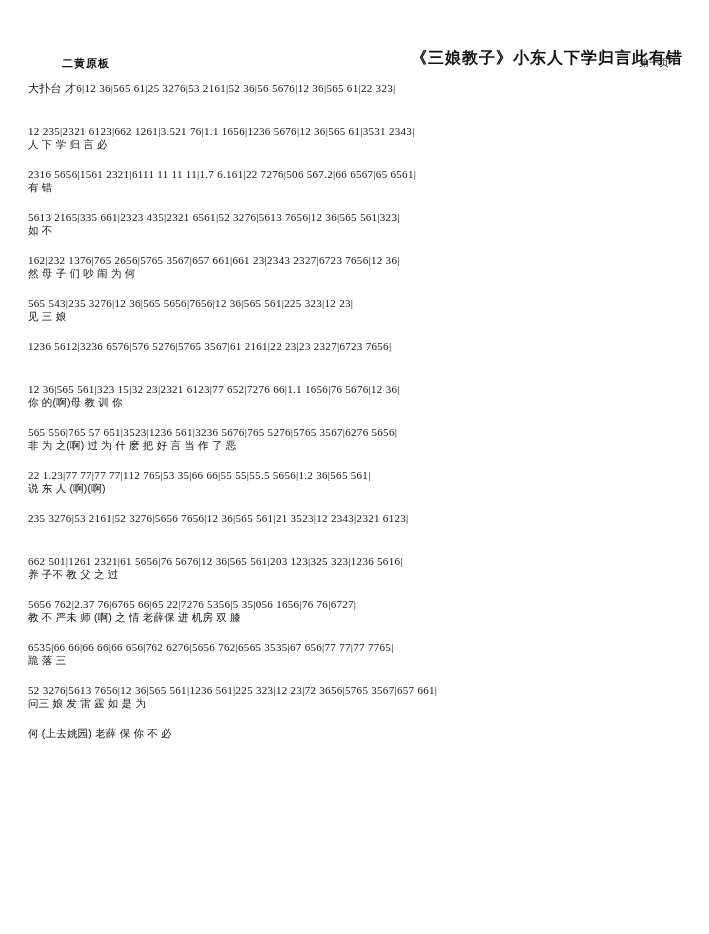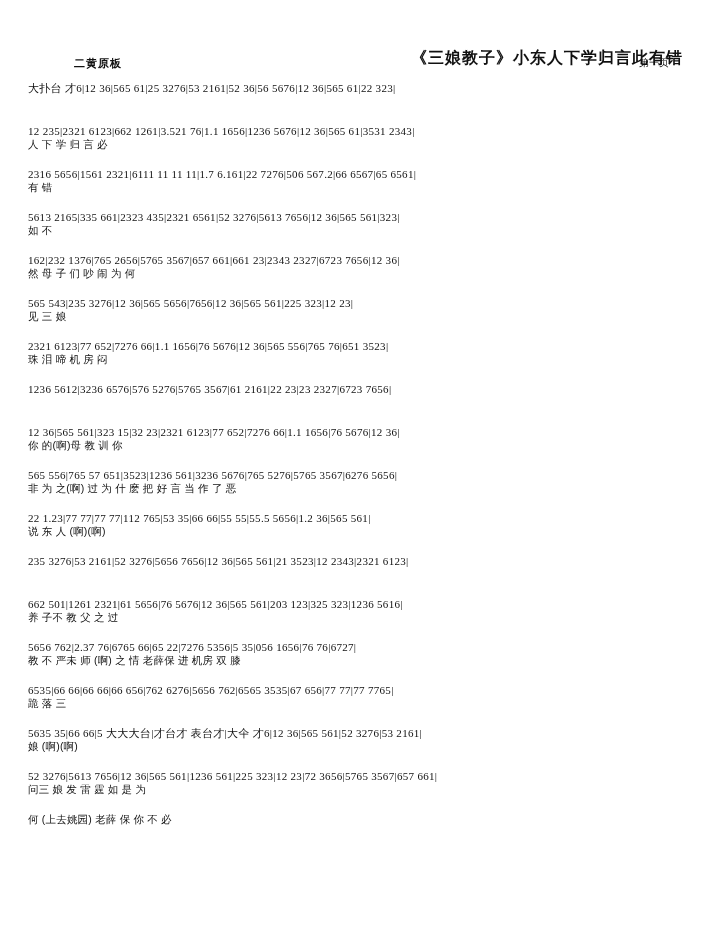--- a/index.html
+++ b/index.html
@@ -16,21 +16,21 @@
     width:709px;height:934px;
     box-sizing:border-box;
     padding:34px 26px 10px 26px;
   }
   .header{
     position:relative;
     height:42px;
   }
   .mode-label{
     position:absolute;
-    left:48px; top:22px;
+    left:36px; top:22px;
     font-size:11px;
     font-weight:bold;
     letter-spacing:1px;
     font-family:Liberation Sans, sans-serif;
   }
   .doc-title{
     position:absolute;
     left:0; right:0; top:14px;
     text-align:right;
     font-size:16px;
@@ -106,24 +106,20 @@
     <div class="line">
       <div class="notes">162|232  1376|765  2656|5765  3567|657  661|661  23|2343  2327|6723  7656|12  36|</div>
       <div class="lyrics">然          母 子 们  吵 闹        为 何</div>
     </div>
 
     <div class="line">
       <div class="notes">565  543|235  3276|12  36|565  5656|7656|12  36|565  561|225  323|12  23|</div>
       <div class="lyrics">见      三    娘</div>
     </div>
 
-    <div class="line">
-      <div class="notes">2321  6123|77  652|7276  66|1.1  1656|76  5676|12  36|565  556|765  76|651  3523|</div>
-      <div class="lyrics">珠 泪  啼                                                  机 房  闷</div>
-    </div>
 
     <div class="line">
       <div class="notes">1236  5612|3236  6576|576  5276|5765  3567|61  2161|22  23|23  2327|6723  7656|</div>
     </div>
 
     <div class="line">
       <div class="notes">12  36|565  561|323  15|32  23|2321  6123|77  652|7276  66|1.1  1656|76  5676|12  36|</div>
       <div class="lyrics">你      的(啊)母              教 训 你</div>
     </div>
 
@@ -149,24 +145,20 @@
     <div class="line">
       <div class="notes">5656  762|2.37  76|6765  66|65  22|7276  5356|5  35|056  1656|76  76|6727|</div>
       <div class="lyrics">教 不   严未 师  (啊)    之  情       老薛保  进 机房 双 膝</div>
     </div>
 
     <div class="line">
       <div class="notes">6535|66  66|66  66|66  656|762  6276|5656  762|6565  3535|67  656|77  77|77  7765|</div>
       <div class="lyrics">跪 落                                                                      三</div>
     </div>
 
-    <div class="line">
-      <div class="notes">5635  35|66  66|5  大大大台|才台才  表台才|大仐  才6|12  36|565  561|52  3276|53  2161|</div>
-      <div class="lyrics">娘     (啊)(啊)</div>
-    </div>
 
     <div class="line">
       <div class="notes">52  3276|5613  7656|12  36|565  561|1236  561|225  323|12  23|72  3656|5765  3567|657  661|</div>
       <div class="lyrics">问三 娘                                      发 雷 霆  如  是  为</div>
     </div>
 
     <div class="line">
       <div class="lyrics">何                                        (上去姚园) 老薛 保          你 不 必</div>
     </div>
 

